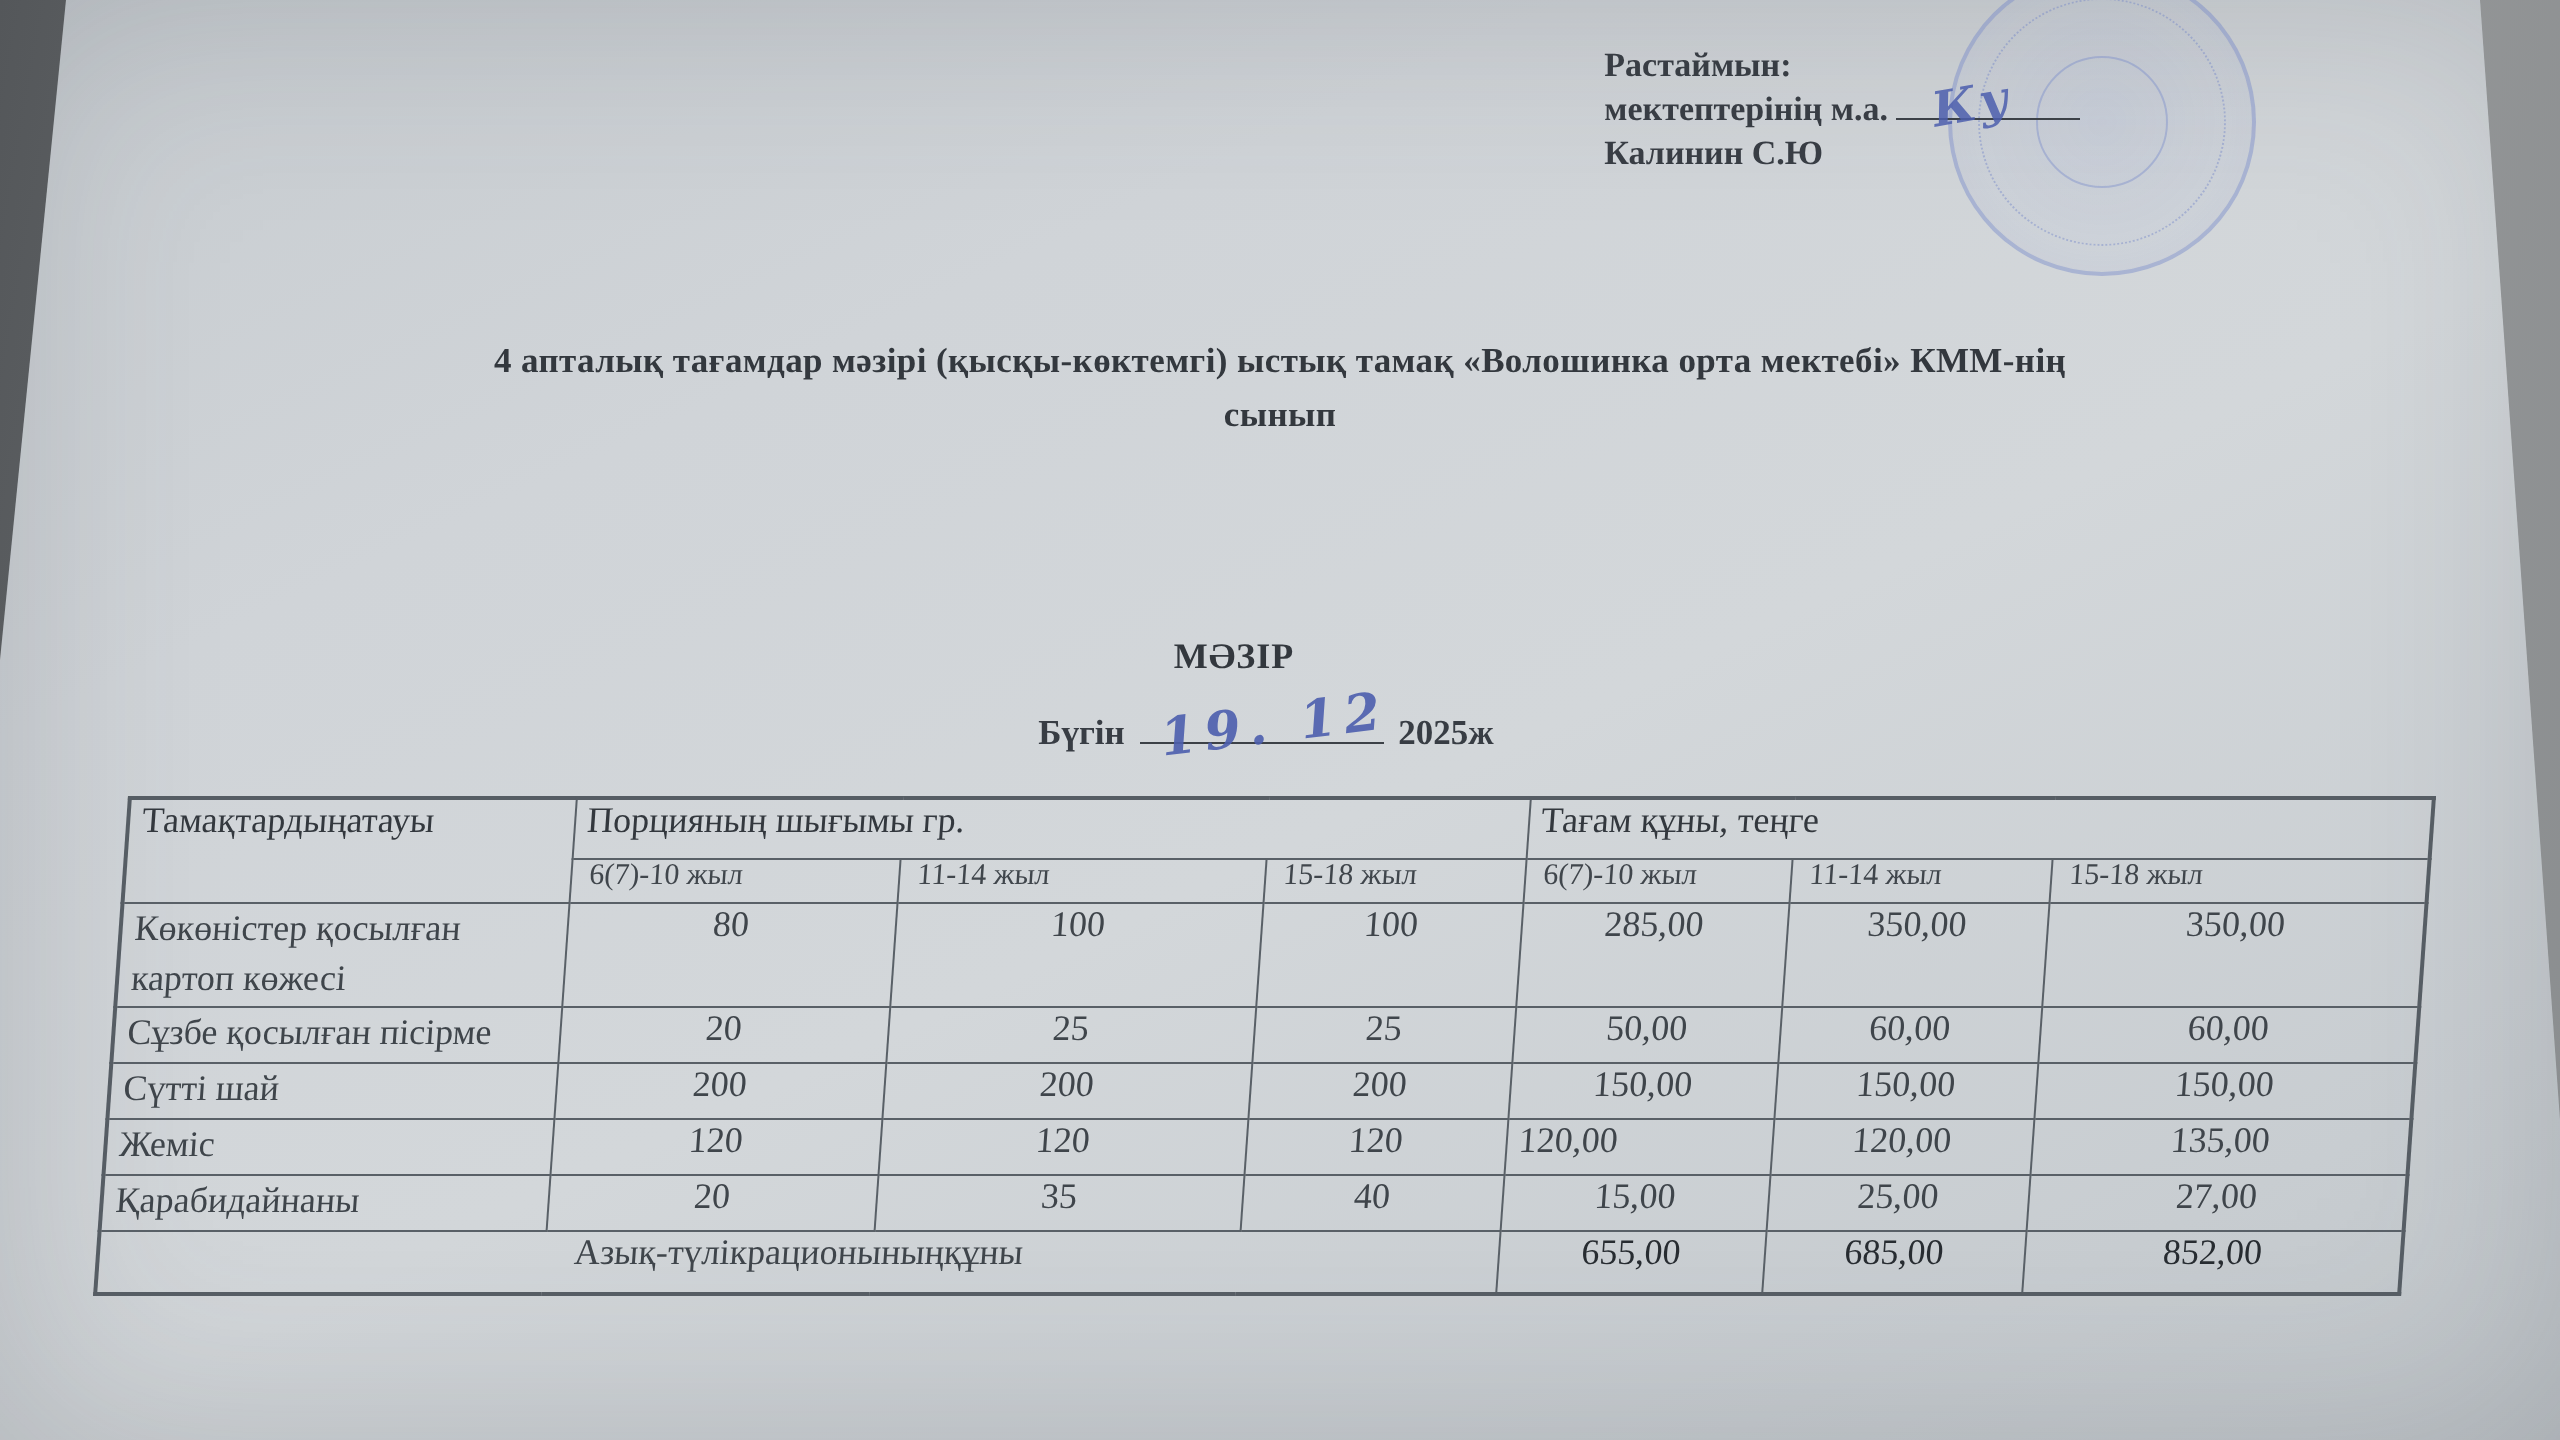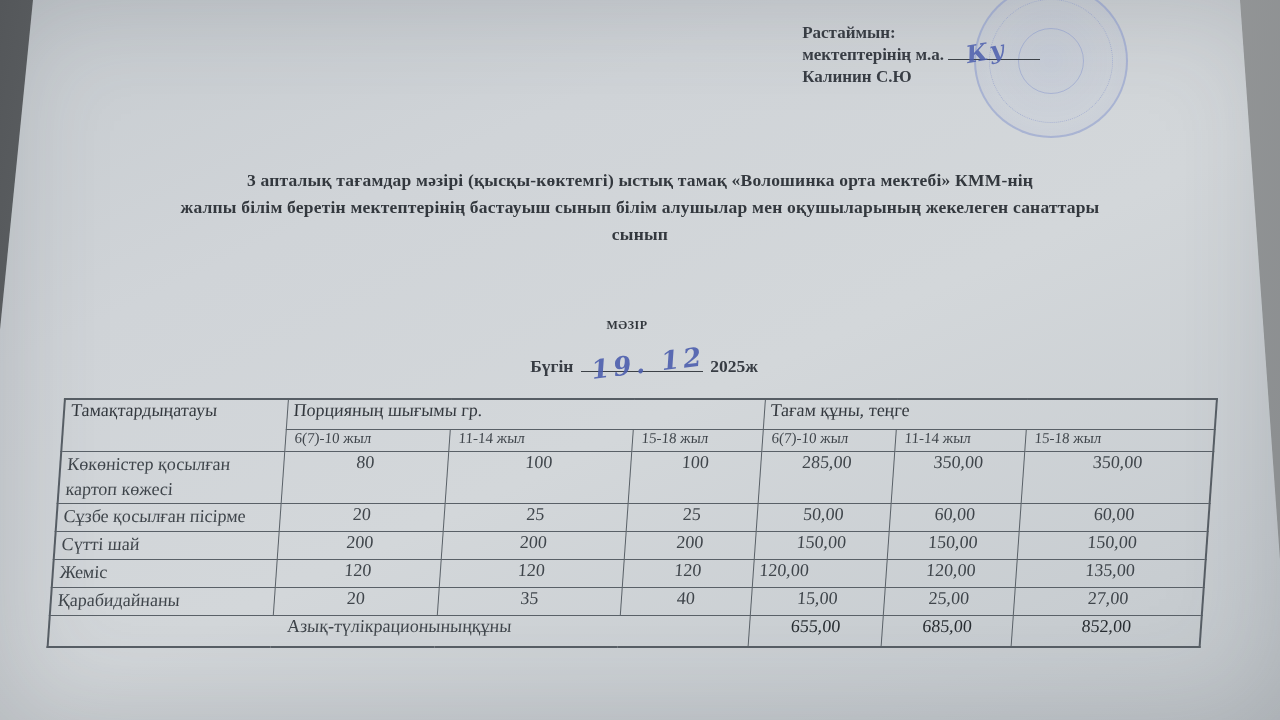--- a/index.html
+++ b/index.html
@@ -47,25 +47,25 @@
     border:1.5px solid rgba(104,124,198,.34);
   }
   
   .title{
     position:absolute;top:167px;left:70px;width:1140px;z-index:2;
     text-align:center;font-weight:bold;font-size:17.5px;line-height:27px;
     color:#33383e;letter-spacing:.2px;
   }
   .menu-head{
     position:absolute;top:318px;left:0;width:1234px;z-index:2;
-    text-align:center;font-weight:bold;font-size:12px;color:#33383e;letter-spacing:.5px;margin-left:10px;
+    text-align:center;font-weight:bold;font-size:18px;color:#33383e;letter-spacing:.5px;
   }
   
   .date-line{
-    position:absolute;top:356px;left:13px;width:1262px;z-index:2;
+    position:absolute;top:356px;left:2px;width:1262px;z-index:2;
     text-align:center;font-weight:bold;font-size:17.5px;color:#383d44;
   }
   .date-underline{
     display:inline-block;width:122px;height:14px;margin:0 3px;position:relative;
     border-bottom:1.6px solid #3c4147;vertical-align:baseline;
   }
   .hand-date{
     position:absolute;left:10px;bottom:-7px;white-space:nowrap;
     font-style:italic;font-weight:bold;font-size:26px;letter-spacing:4px;
     color:#4d5fae;transform:rotate(-7deg);opacity:.9;
@@ -106,22 +106,21 @@
       <div class="stamp-ring-inner"></div>
     </div>
 
     <div class="approval">
       <div>Растаймын:</div>
       <div class="ln3"><span>мектептерінің м.а.</span><span class="sig-line"><span class="sig-hand">Ку</span></span></div>
       <div class="ln4">Калинин С.Ю</div>
     </div>
 
     <div class="title">
-      <div>3 апталық тағамдар мәзірі (қысқы-көктемгі) ыстық тамақ «Волошинка орта мектебі» КММ-нің</div>
-      <div>жалпы білім беретін мектептерінің бастауыш сынып білім алушылар  мен оқушыларының жекелеген санаттары</div>
+      <div>4 апталық тағамдар мәзірі (қысқы-көктемгі) ыстық тамақ «Волошинка орта мектебі» КММ-нің</div>
       <div>сынып</div>
     </div>
 
     <div class="menu-head">МӘЗІР</div>
 
     <div class="date-line">
       <span>Бүгін</span>
       <span class="date-underline"><span class="hand-date">19. 12</span></span>
       <span>2025ж</span>
     </div>

